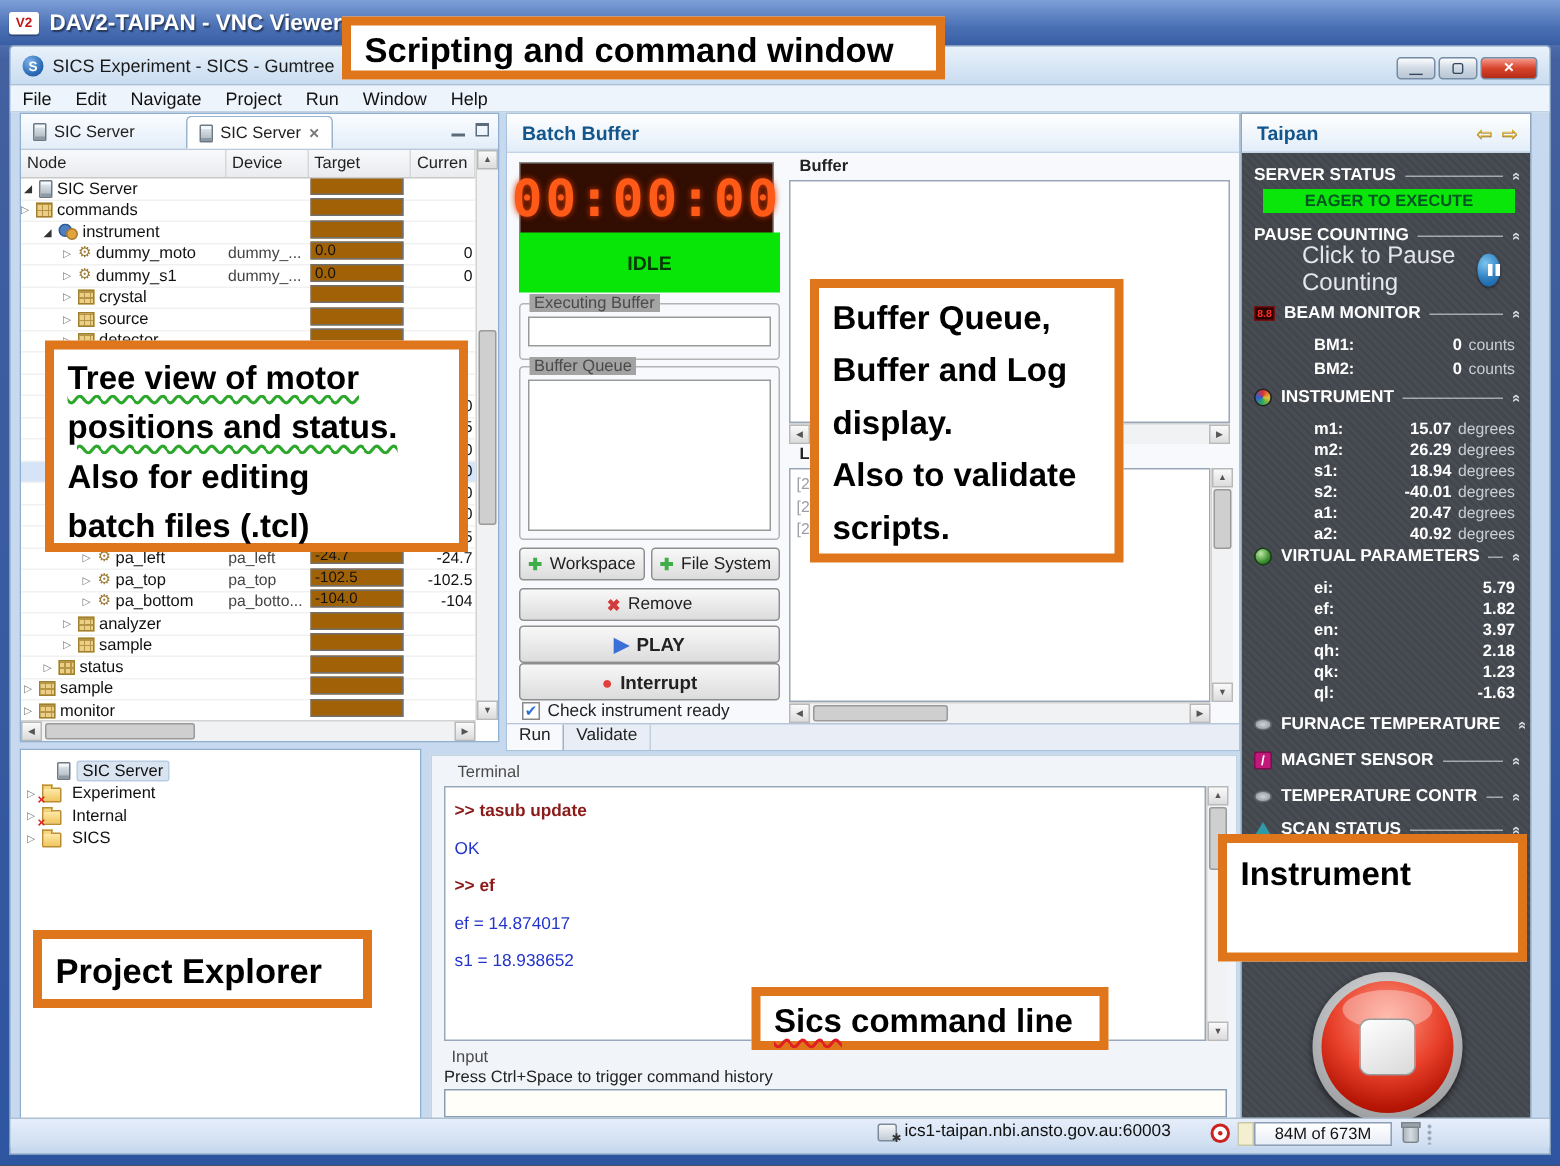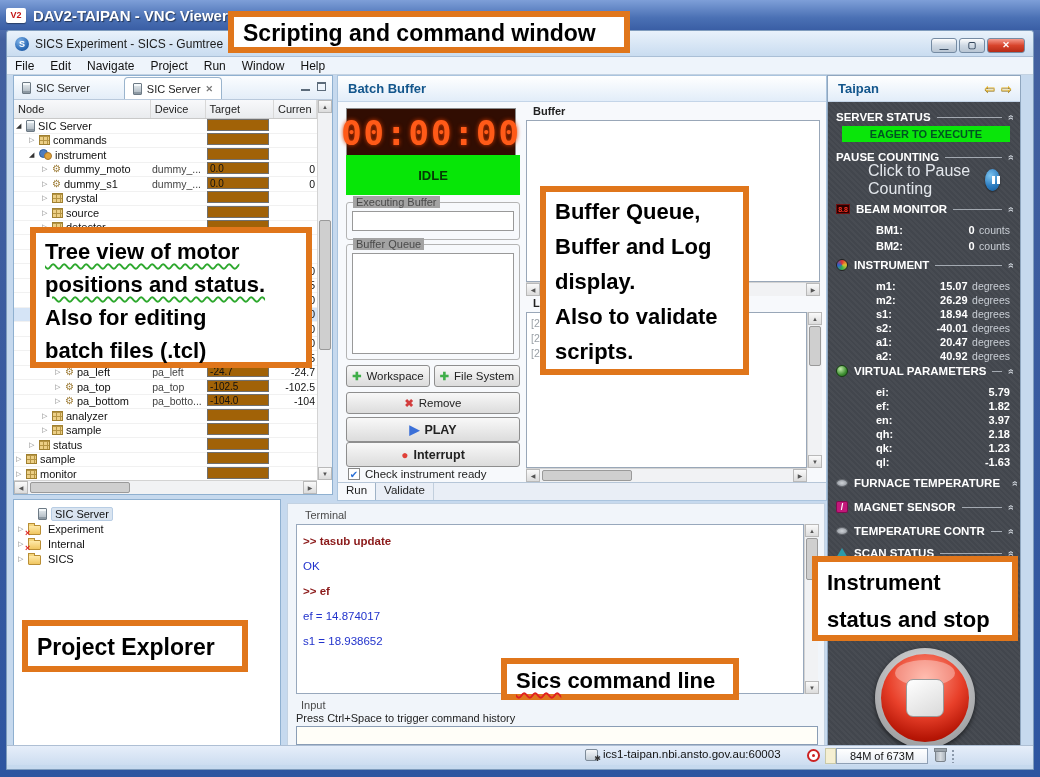--- a/index.html
+++ b/index.html
@@ -272,21 +272,21 @@
     <div class="c-node" style="padding-left: 2px;">
       <span class="arrow exp">◢</span>
       <span class="ticon i-server"></span>
       <span class="nlabel">SIC Server</span>
     </div>
     <div class="c-dev"></div>
     <div class="c-tgt"><span class="tbox"></span></div>
     <div class="c-cur"></div>
   </div>
           <div class="trow">
-    <div class="c-node" style="padding-left: 15px;">
+    <div class="c-node" style="">
       <span class="arrow">▷</span>
       <span class="ticon i-grid"></span>
       <span class="nlabel">commands</span>
     </div>
     <div class="c-dev"></div>
     <div class="c-tgt"><span class="tbox"></span></div>
     <div class="c-cur"></div>
   </div>
           <div class="trow">
     <div class="c-node" style="padding-left: 15px;">
@@ -851,16 +851,15 @@
   <div class="callout" style="left:22px;top:620px;width:226px;height:52px;">
     <div class="cl" style="font-size:23px;line-height:39px;">Project Explorer</div>
   </div>
 
   <div class="callout" style="left:501px;top:658px;width:238px;height:42px;">
     <div class="cl" style="line-height:29px;"><span class="r-squig">Sics</span><span> command line</span></div>
   </div>
 
   <div class="callout" style="left:812px;top:556px;width:206px;height:85px;">
     <div class="cl" style="line-height:37px;">Instrument</div>
-    <div class="cl" style="line-height:37px;">status and stop</div>
   </div>
 
 </div>
 
 </body></html>

